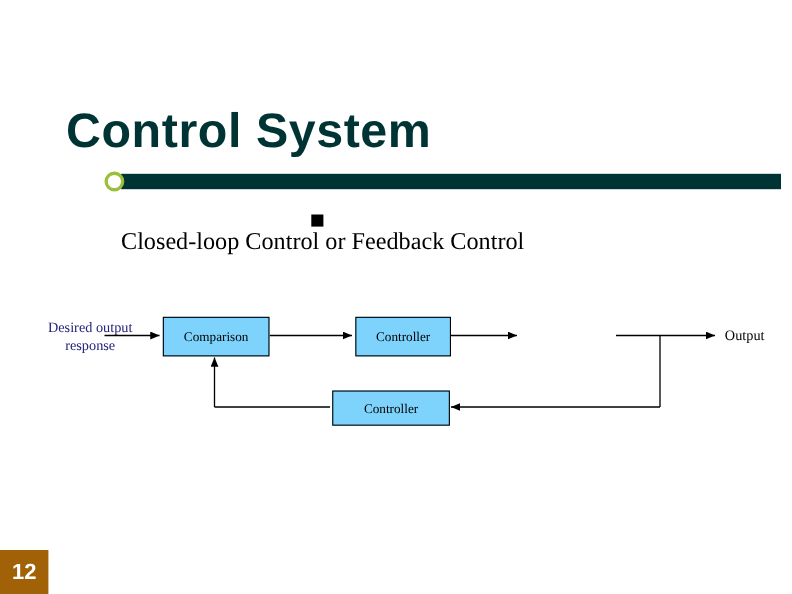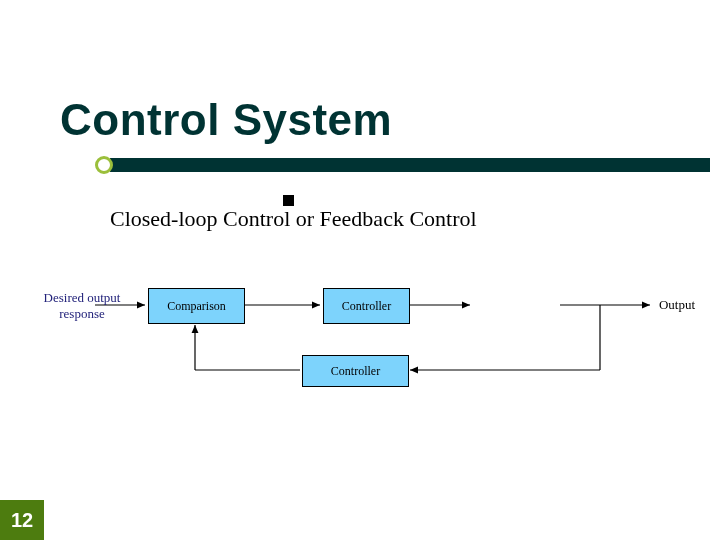--- a/index.html
+++ b/index.html
@@ -88,21 +88,21 @@
     align-items: center;
     justify-content: center;
     background: #7dd3fc;
   }
   .page-number {
     position: absolute;
     left: 0;
     bottom: 0;
     width: 44px;
     height: 40px;
-    background: #4d7c0f;
+    background: #a16207;
     color: #fff;
     font-size: 20px;
     font-weight: bold;
     display: flex;
     align-items: center;
     justify-content: center;
   }
 </style>
 </head>
 <body>

